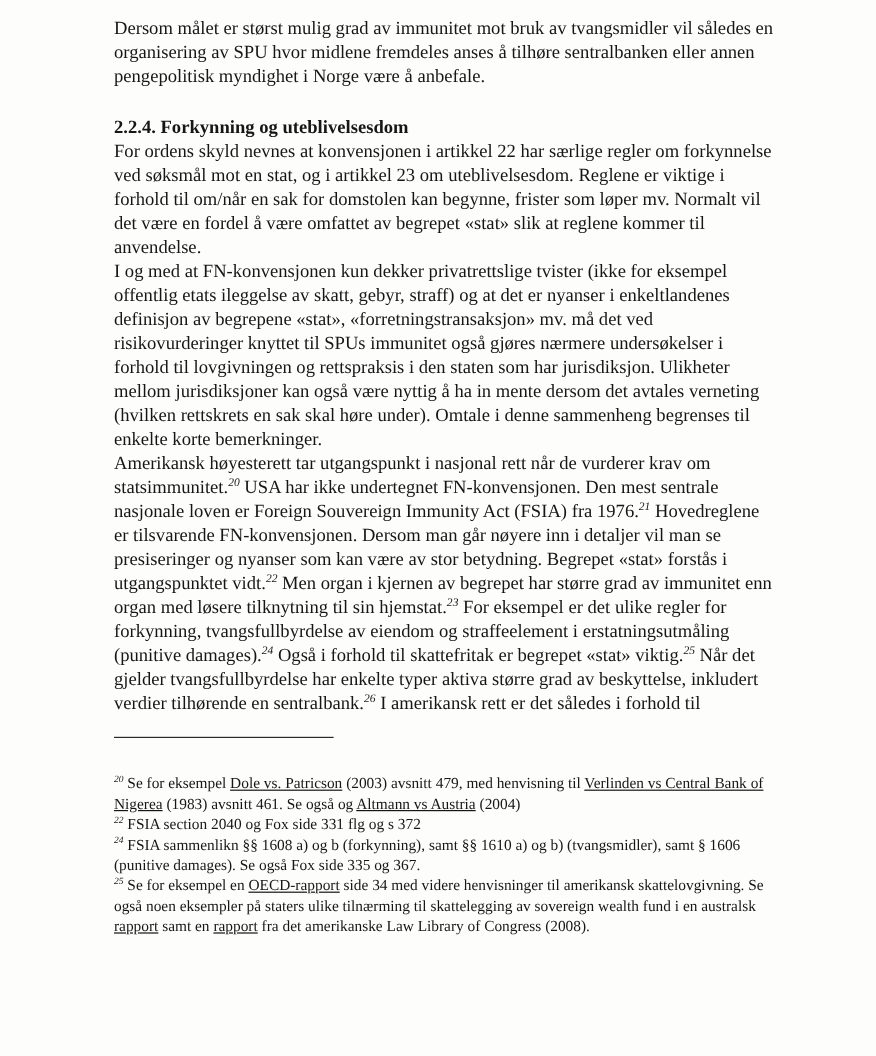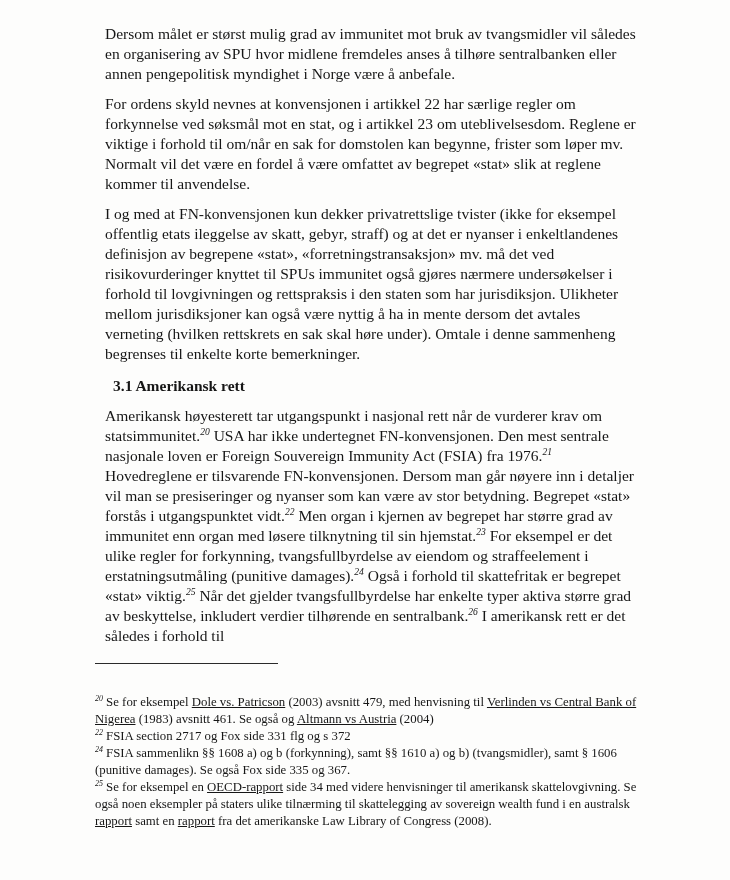--- a/index.html
+++ b/index.html
@@ -10,21 +10,21 @@
     background: #fdfdfc;
     font-family: "Liberation Serif", serif;
     color: #161616;
     overflow: hidden;
     box-sizing: border-box;
   }
   .content {
     padding: 14px 84px 0 95px;
   }
   p.body-para {
-    margin: 10px;
+    margin: 0;
     font-size: 15.5px;
     line-height: 20px;
     text-align: left;
   }
   .heading {
     font-weight: bold;
     font-size: 15.5px;
     line-height: 20px;
     margin: 0;
     white-space: pre-wrap;
@@ -54,33 +54,33 @@
   .footnote { margin: 0; }
 </style>
 </head>
 <body>
 
 <div class="page">
   <div class="content">
 
     <p class="body-para"><span>Dersom målet er størst mulig grad av immunitet mot bruk av tvangsmidler vil således en organisering av SPU hvor midlene fremdeles anses å tilhøre sentralbanken eller annen pengepolitisk myndighet i Norge være å anbefale.</span></p>
 
+    <p class="heading h-224">2.2.4. Forkynning og uteblivelsesdom</p>
 
     <p class="body-para"><span>For ordens skyld nevnes at konvensjonen i artikkel 22 har særlige regler om forkynnelse ved søksmål mot en stat, og i artikkel 23 om uteblivelsesdom. Reglene er viktige i forhold til om/når en sak for domstolen kan begynne, frister som løper mv. Normalt vil det være en fordel å være omfattet av begrepet «stat» slik at reglene kommer til anvendelse.</span></p>
 
 
     <p class="body-para"><span>I og med at FN-konvensjonen kun dekker privatrettslige tvister (ikke for eksempel offentlig etats ileggelse av skatt, gebyr, straff) og at det er nyanser i enkeltlandenes definisjon av begrepene «stat», «forretningstransaksjon» mv. må det ved risikovurderinger knyttet til SPUs immunitet også gjøres nærmere undersøkelser i forhold til lovgivningen og rettspraksis i den staten som har jurisdiksjon. Ulikheter mellom jurisdiksjoner kan også være nyttig å ha </span><span class="em">in mente</span><span> dersom det avtales verneting (hvilken rettskrets en sak skal høre under). Omtale i denne sammenheng begrenses til enkelte korte bemerkninger.</span></p>
 
-    <p class="heading h-31">3.1 Amerikansk rett</p>
 
     <p class="body-para"><span>Amerikansk høyesterett tar utgangspunkt i nasjonal rett når de vurderer krav om statsimmunitet.</span><sup>20</sup><span> USA har ikke undertegnet FN-konvensjonen. Den mest sentrale nasjonale loven er Foreign Souvereign Immunity Act (FSIA) fra 1976.</span><sup>21</sup><span> Hovedreglene er tilsvarende FN-konvensjonen. Dersom man går nøyere inn i detaljer vil man se presiseringer og nyanser som kan være av stor betydning. Begrepet «stat» forstås i utgangspunktet vidt.</span><sup>22</sup><span> Men organ i kjernen av begrepet har større grad av immunitet enn organ med løsere tilknytning til sin hjemstat.</span><sup>23</sup><span> For eksempel er det ulike regler for forkynning, tvangsfullbyrdelse av eiendom og straffeelement i erstatningsutmåling (punitive damages).</span><sup>24</sup><span> Også i forhold til skattefritak er begrepet «stat» viktig.</span><sup>25</sup><span> Når det gjelder tvangsfullbyrdelse har enkelte typer aktiva større grad av beskyttelse, inkludert verdier tilhørende en sentralbank.</span><sup>26</sup><span> I amerikansk rett er det således i forhold til</span></p>
 
     <hr class="footnote-sep">
 
     <div class="footnotes">
       <p class="footnote"><sup>20</sup><span><span> Se for eksempel </span><span class="link">Dole vs. Patricson</span><span> (2003) avsnitt 479, med henvisning til </span><span class="link">Verlinden vs Central Bank of Nigerea</span><span> (1983) avsnitt 461. Se også og </span><span class="link">Altmann vs Austria</span><span> (2004)</span></span></p>
-      <p class="footnote"><sup>22</sup><span><span> FSIA section 2717 og Fox side 331 flg og s 372</span></span></p>
+      <p class="footnote"><sup>22</sup><span><span> FSIA section 2040 og Fox side 331 flg og s 372</span></span></p>
       <p class="footnote"><sup>24</sup><span><span> FSIA sammenlikn §§ 1608 a) og b (forkynning), samt §§ 1610 a) og b) (tvangsmidler), samt § 1606 (punitive damages). Se også Fox side 335 og 367.</span></span></p>
       <p class="footnote"><sup>25</sup><span><span> Se for eksempel en </span><span class="link">OECD-rapport</span><span> side 34 med videre henvisninger til amerikansk skattelovgivning. Se også noen eksempler på staters ulike tilnærming til skattelegging av sovereign wealth fund i en australsk </span><span class="link">rapport</span><span> samt en </span><span class="link">rapport</span><span> fra det amerikanske Law Library of Congress (2008).</span></span></p>
     </div>
 
   </div>
 </div>
 
 </body></html>

